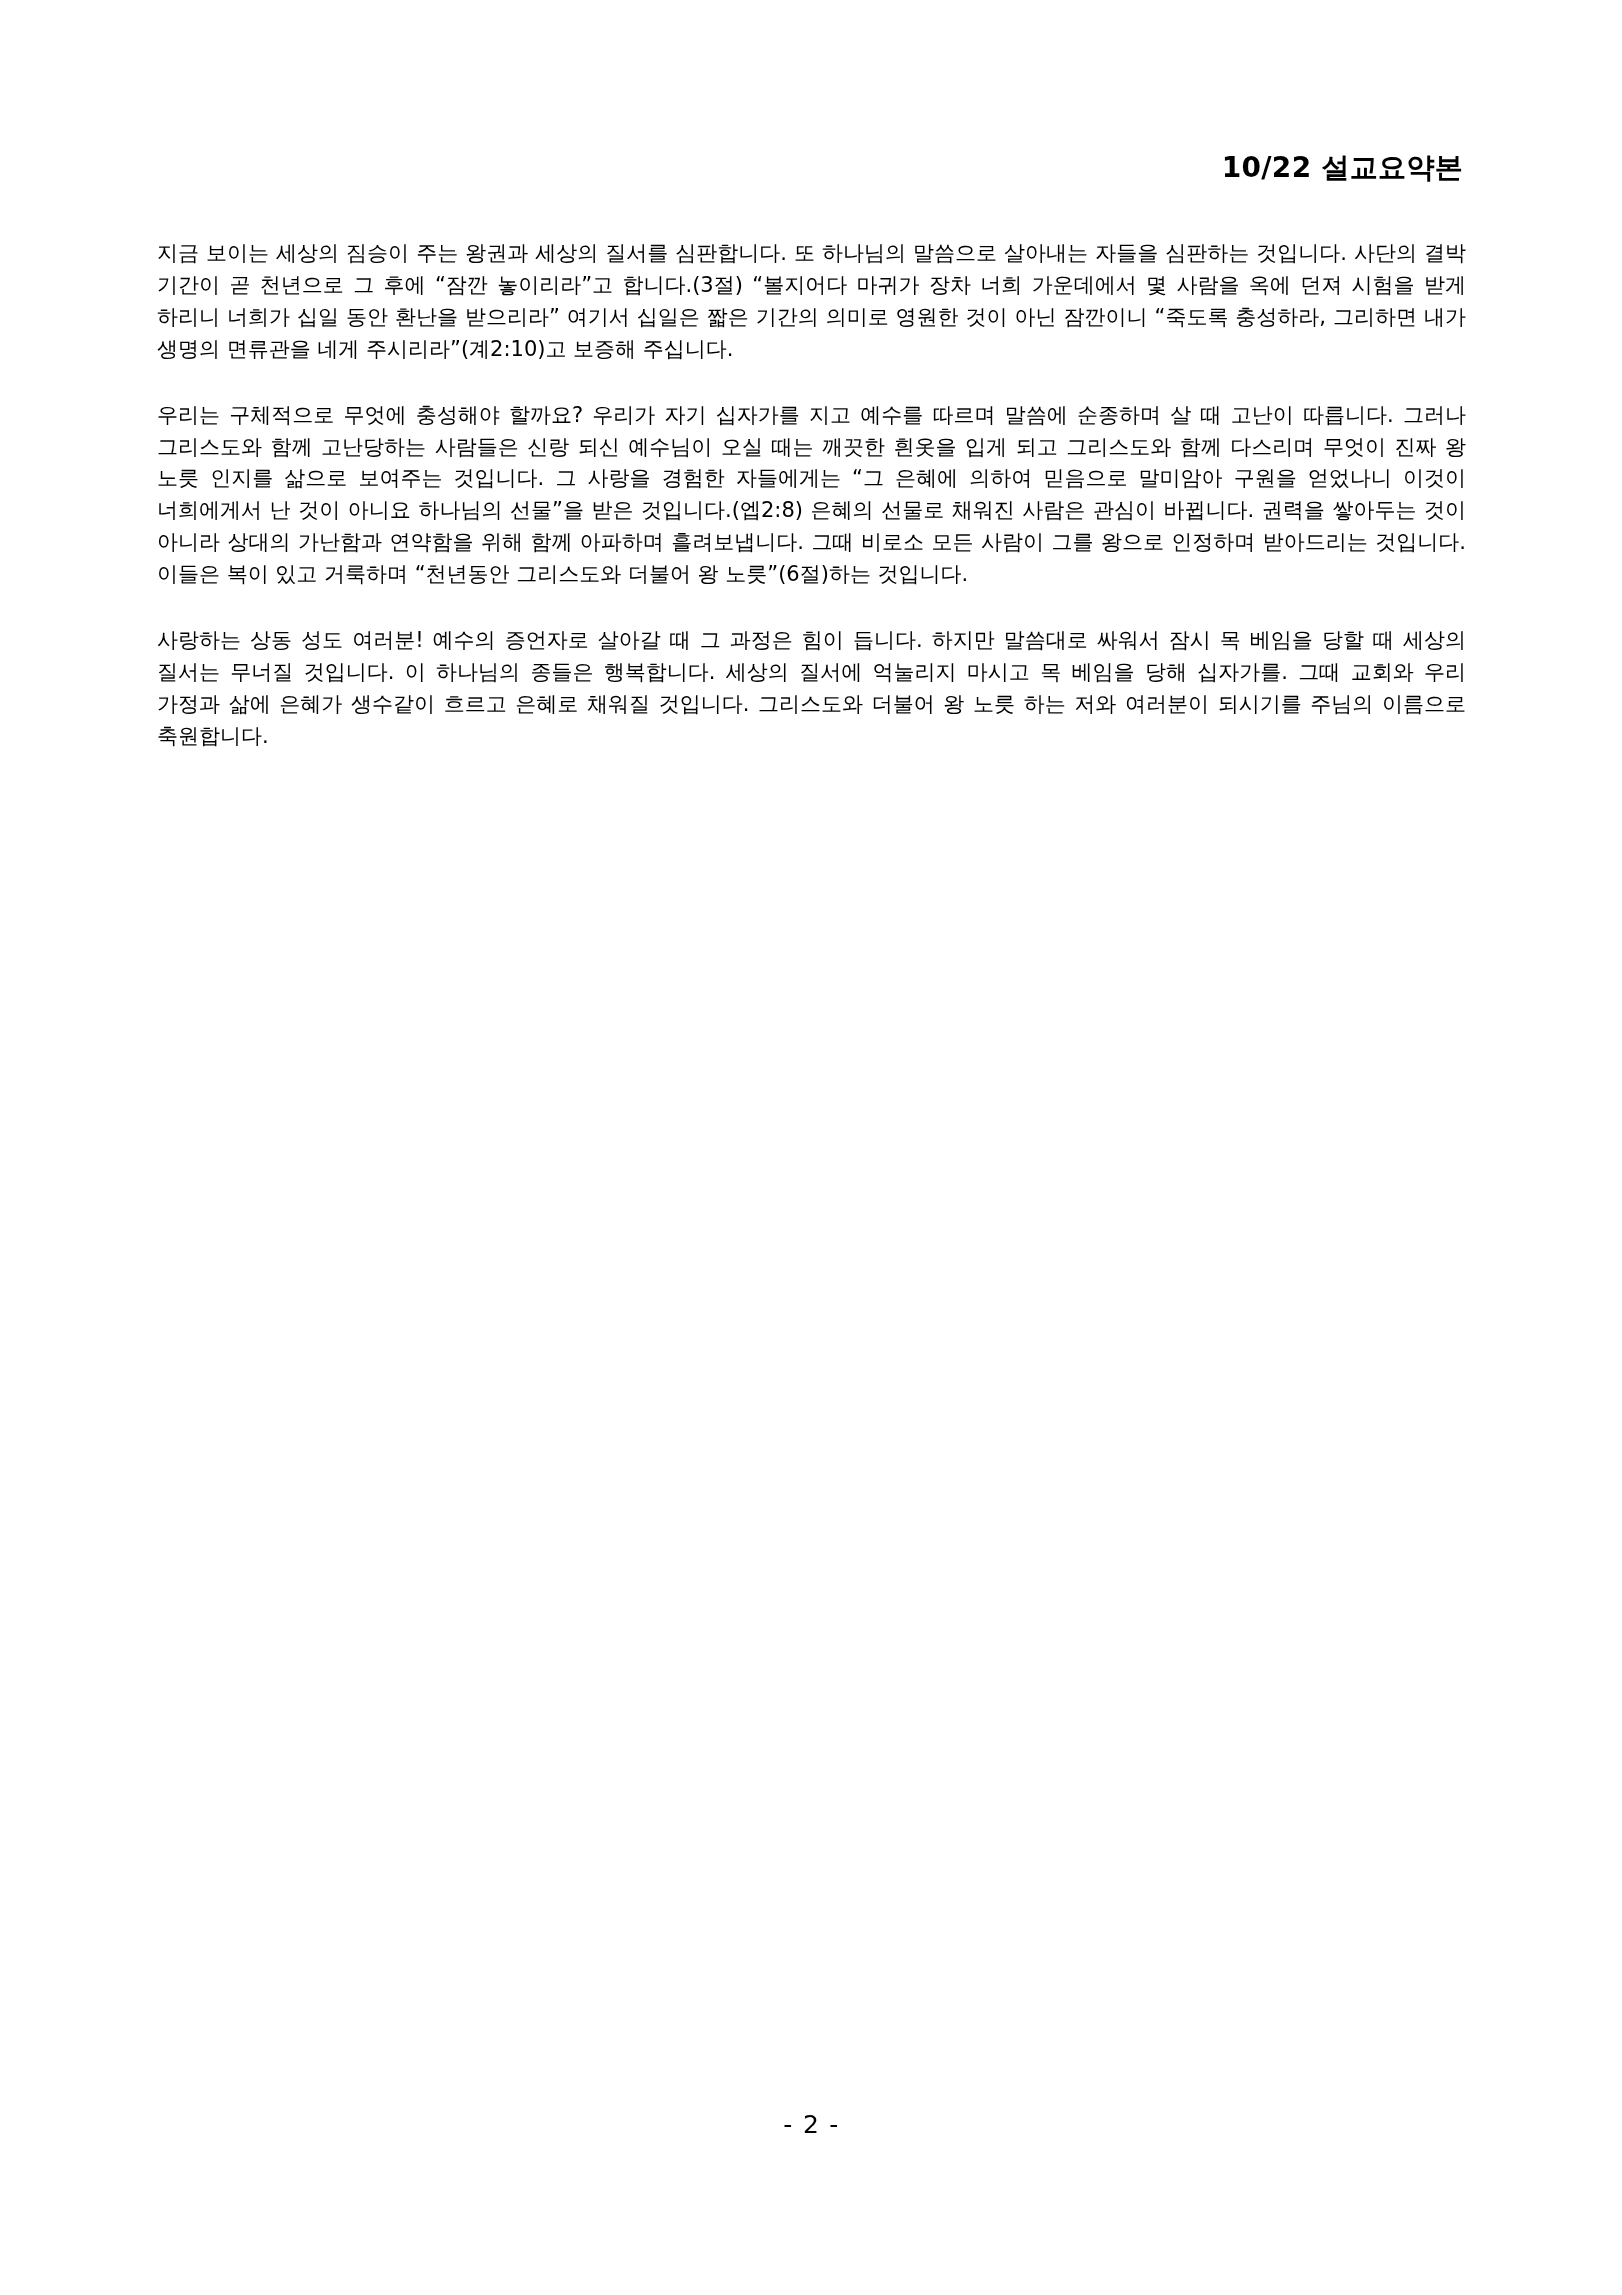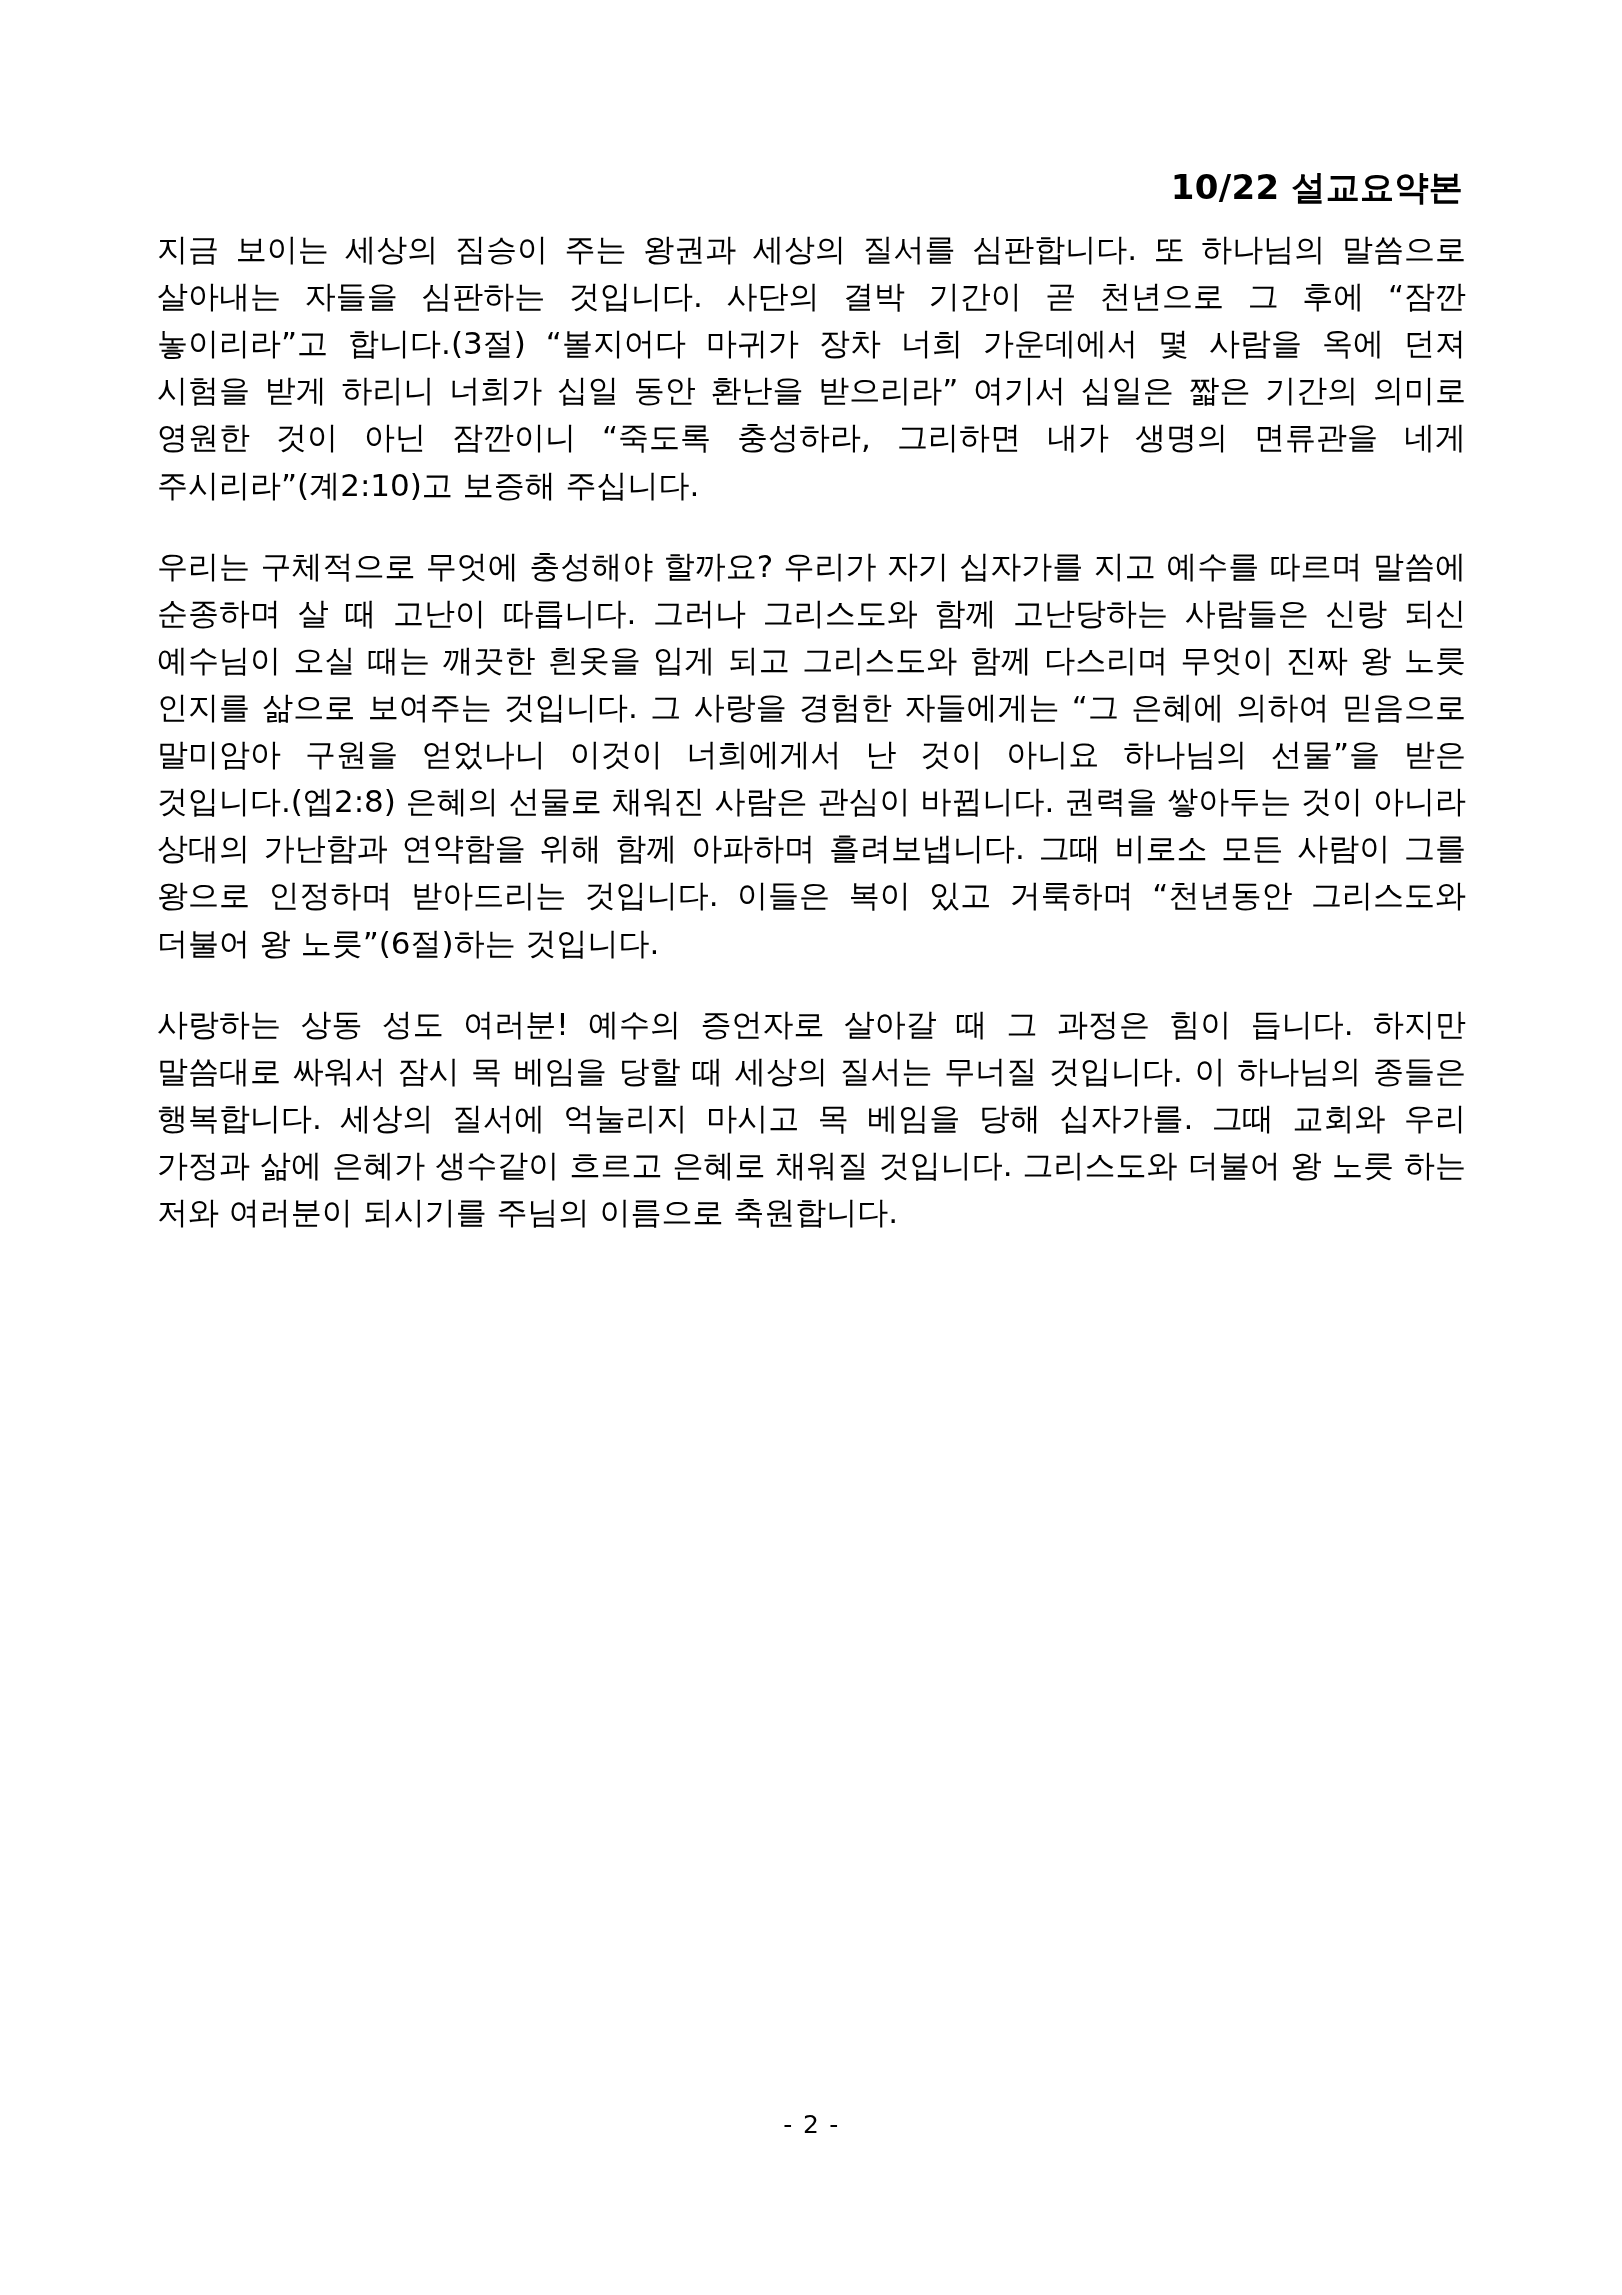--- a/index.html
+++ b/index.html
@@ -17,37 +17,37 @@
   .page {
     position: relative;
     box-sizing: border-box;
     width: 1623px;
     height: 2295px;
     padding: 0;
     background: #ffffff;
   }
   .header {
     position: absolute;
-    top: 165px;
+    top: 149px;
     right: 160px;
-    font-size: 34px;
+    font-size: 28px;
     font-weight: 700;
     letter-spacing: 0.3px;
     white-space: nowrap;
     text-align: center;
   }
   .content {
     position: absolute;
     top: 222px;
     left: 157px;
     width: 1309px;
   }
   p.para {
-    margin: 4px 0 34px 0;
-    font-size: 31px;
+    margin: 16px 0 34px 0;
+    font-size: 21px;
     line-height: 1.52;
     text-align: justify;
     text-justify: inter-character;
     word-break: keep-all;
     letter-spacing: 0px;
   }
   p.para:last-child {
     margin-bottom: 0;
   }
   .footer {

